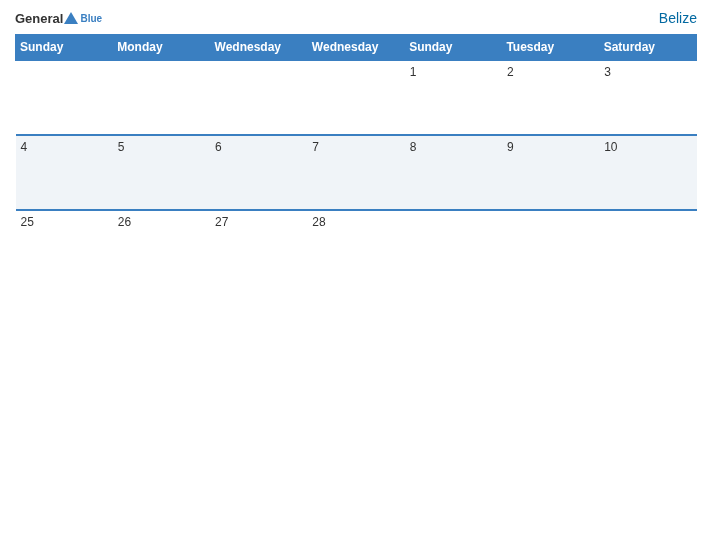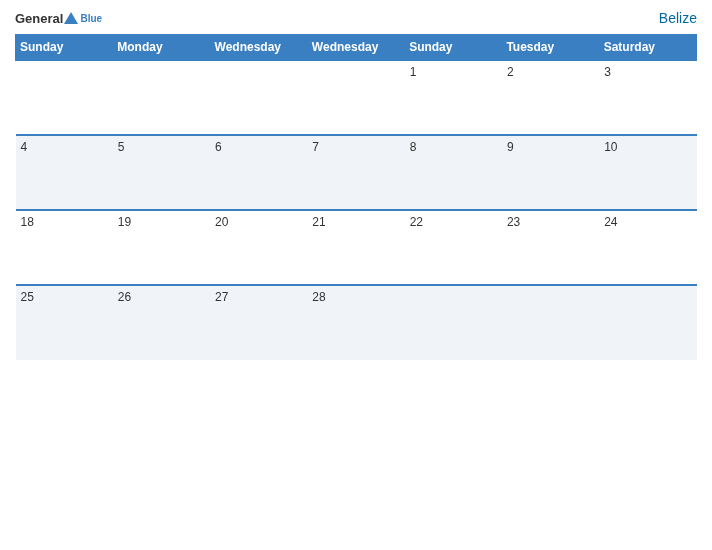--- a/index.html
+++ b/index.html
@@ -138,29 +138,20 @@
         <tr>
           <td><span class="day-num">4</span></td>
           <td><span class="day-num">5</span></td>
           <td><span class="day-num">6</span></td>
           <td><span class="day-num">7</span></td>
           <td><span class="day-num">8</span></td>
           <td><span class="day-num">9</span></td>
           <td><span class="day-num">10</span></td>
         </tr>
         <tr>
-          <td><span class="day-num">18</span></td>
-          <td><span class="day-num">19</span></td>
-          <td><span class="day-num">20</span></td>
-          <td><span class="day-num">21</span></td>
-          <td><span class="day-num">22</span></td>
-          <td><span class="day-num">23</span></td>
-          <td><span class="day-num">24</span></td>
-        </tr>
-        <tr>
           <td><span class="day-num">25</span></td>
           <td><span class="day-num">26</span></td>
           <td><span class="day-num">27</span></td>
           <td><span class="day-num">28</span></td>
           <td></td>
           <td></td>
           <td></td>
         </tr>
       </tbody>
   </table>

